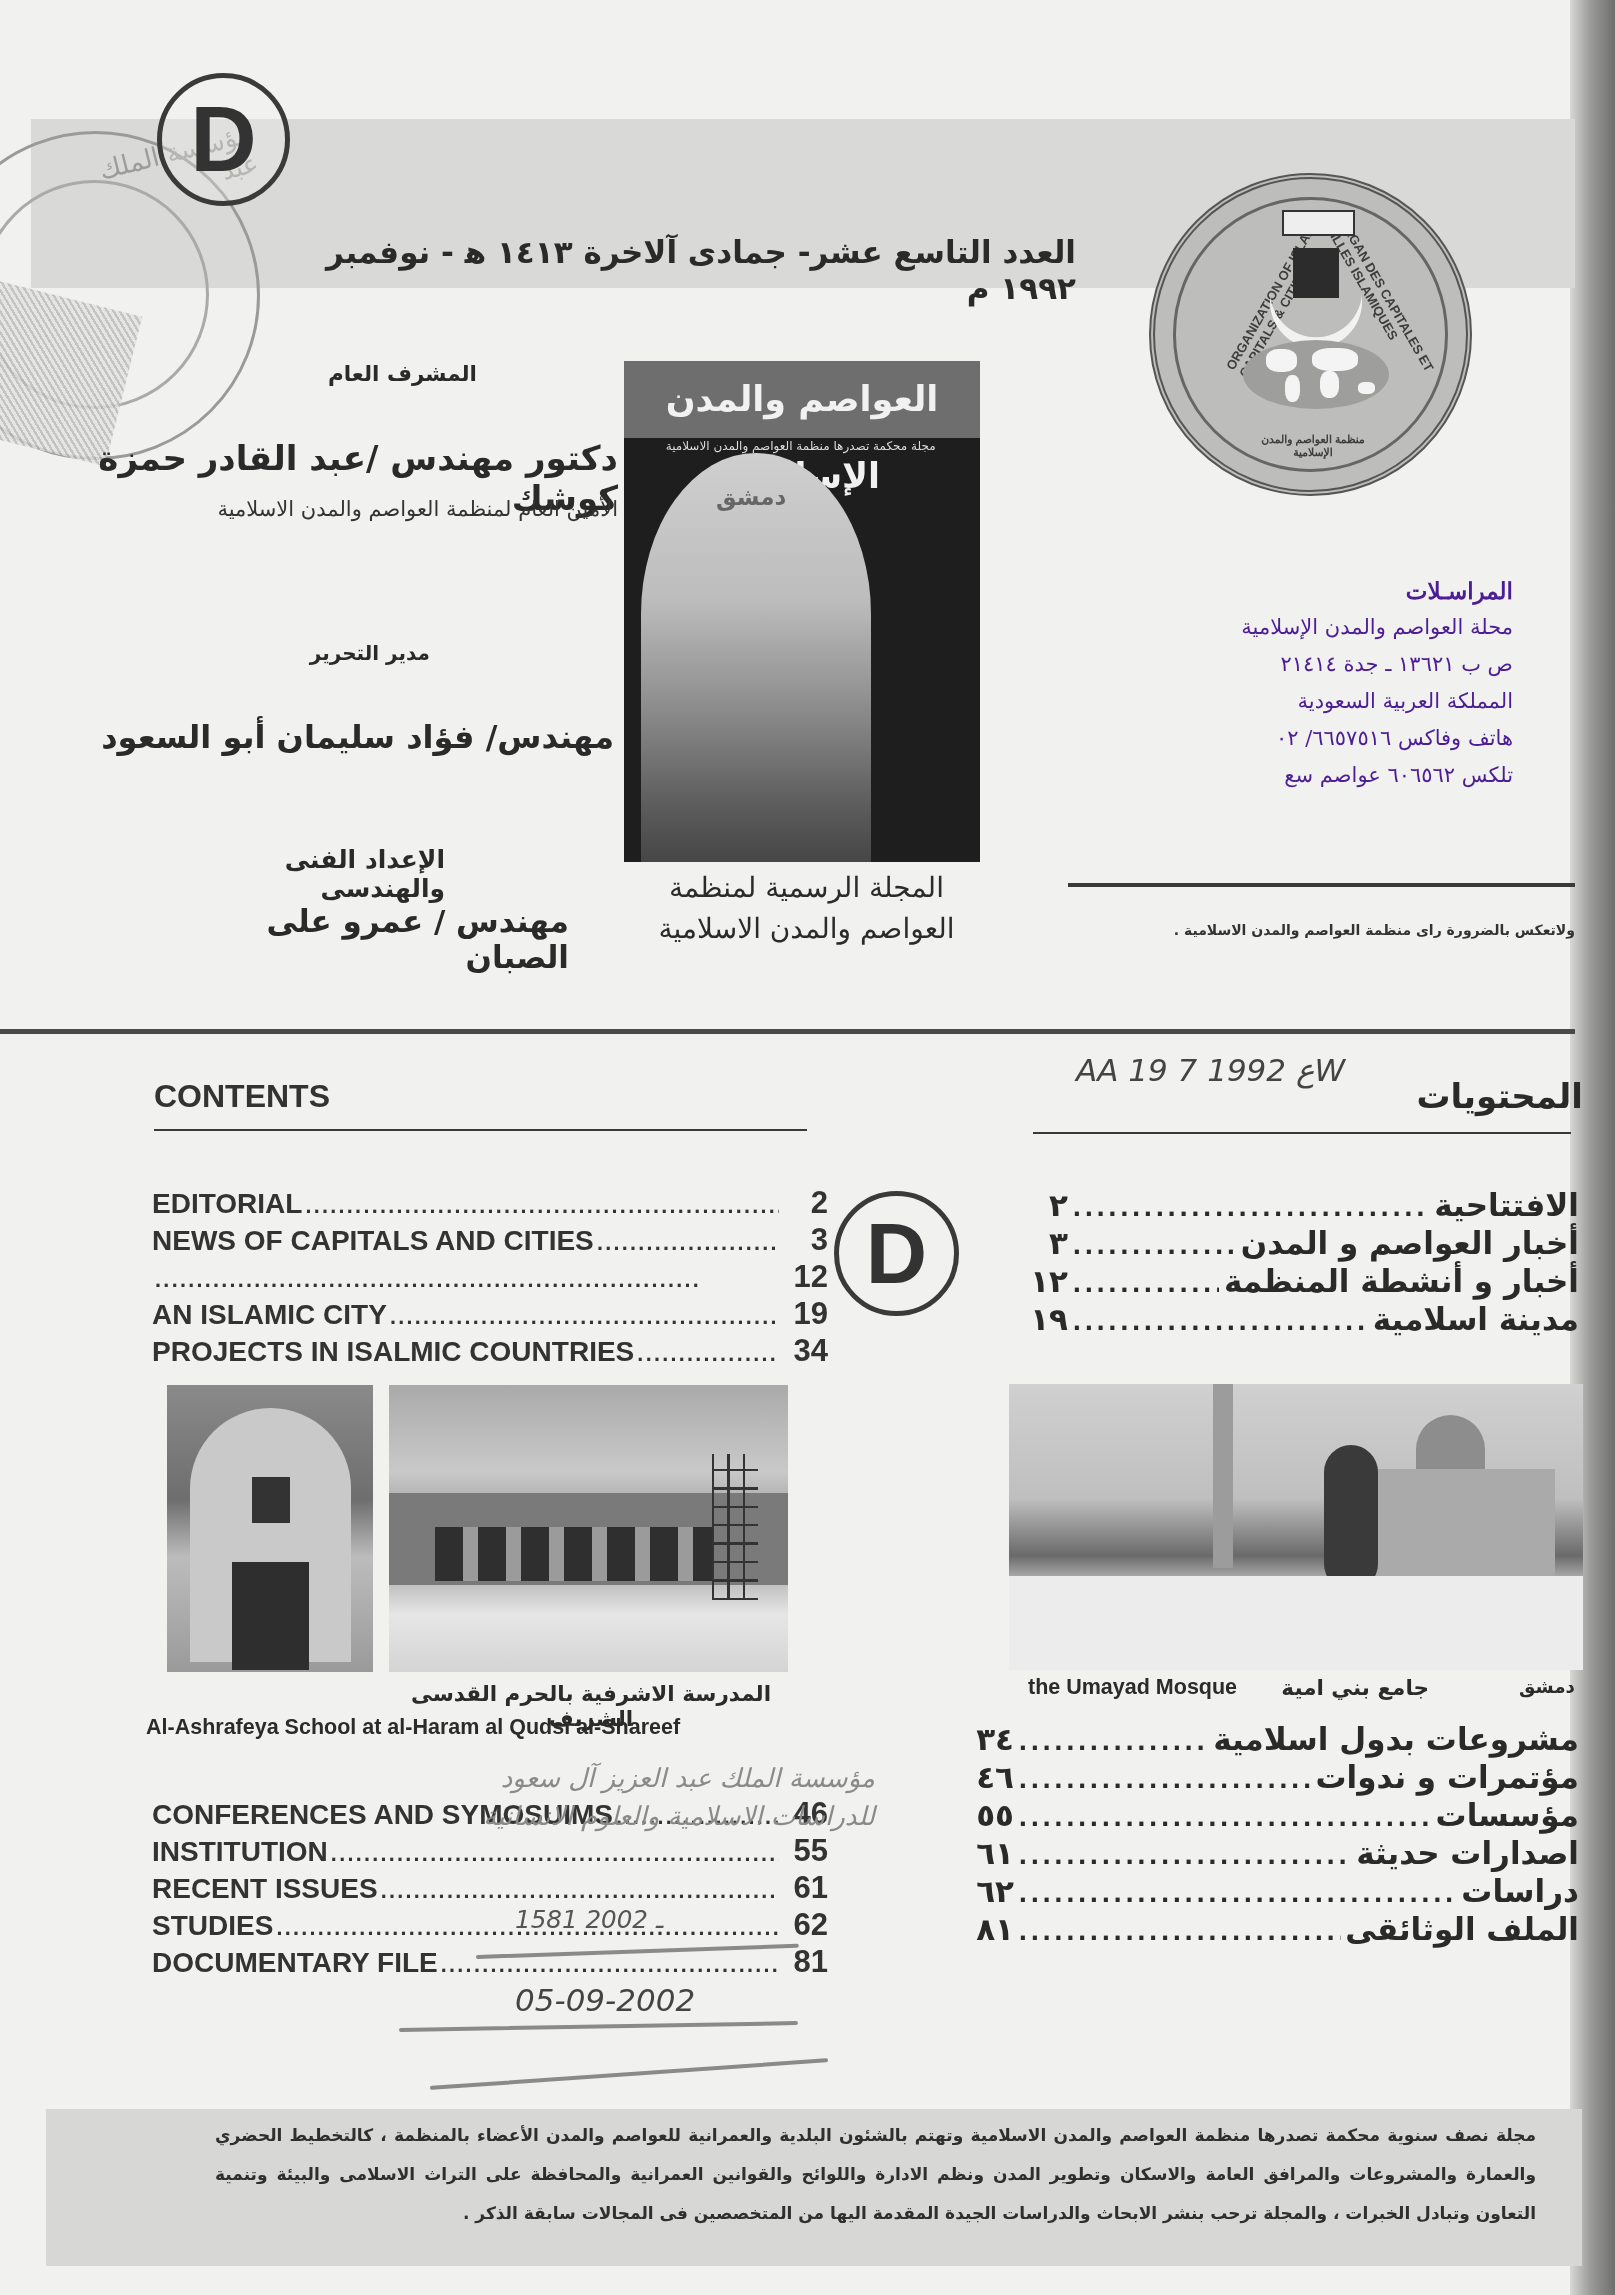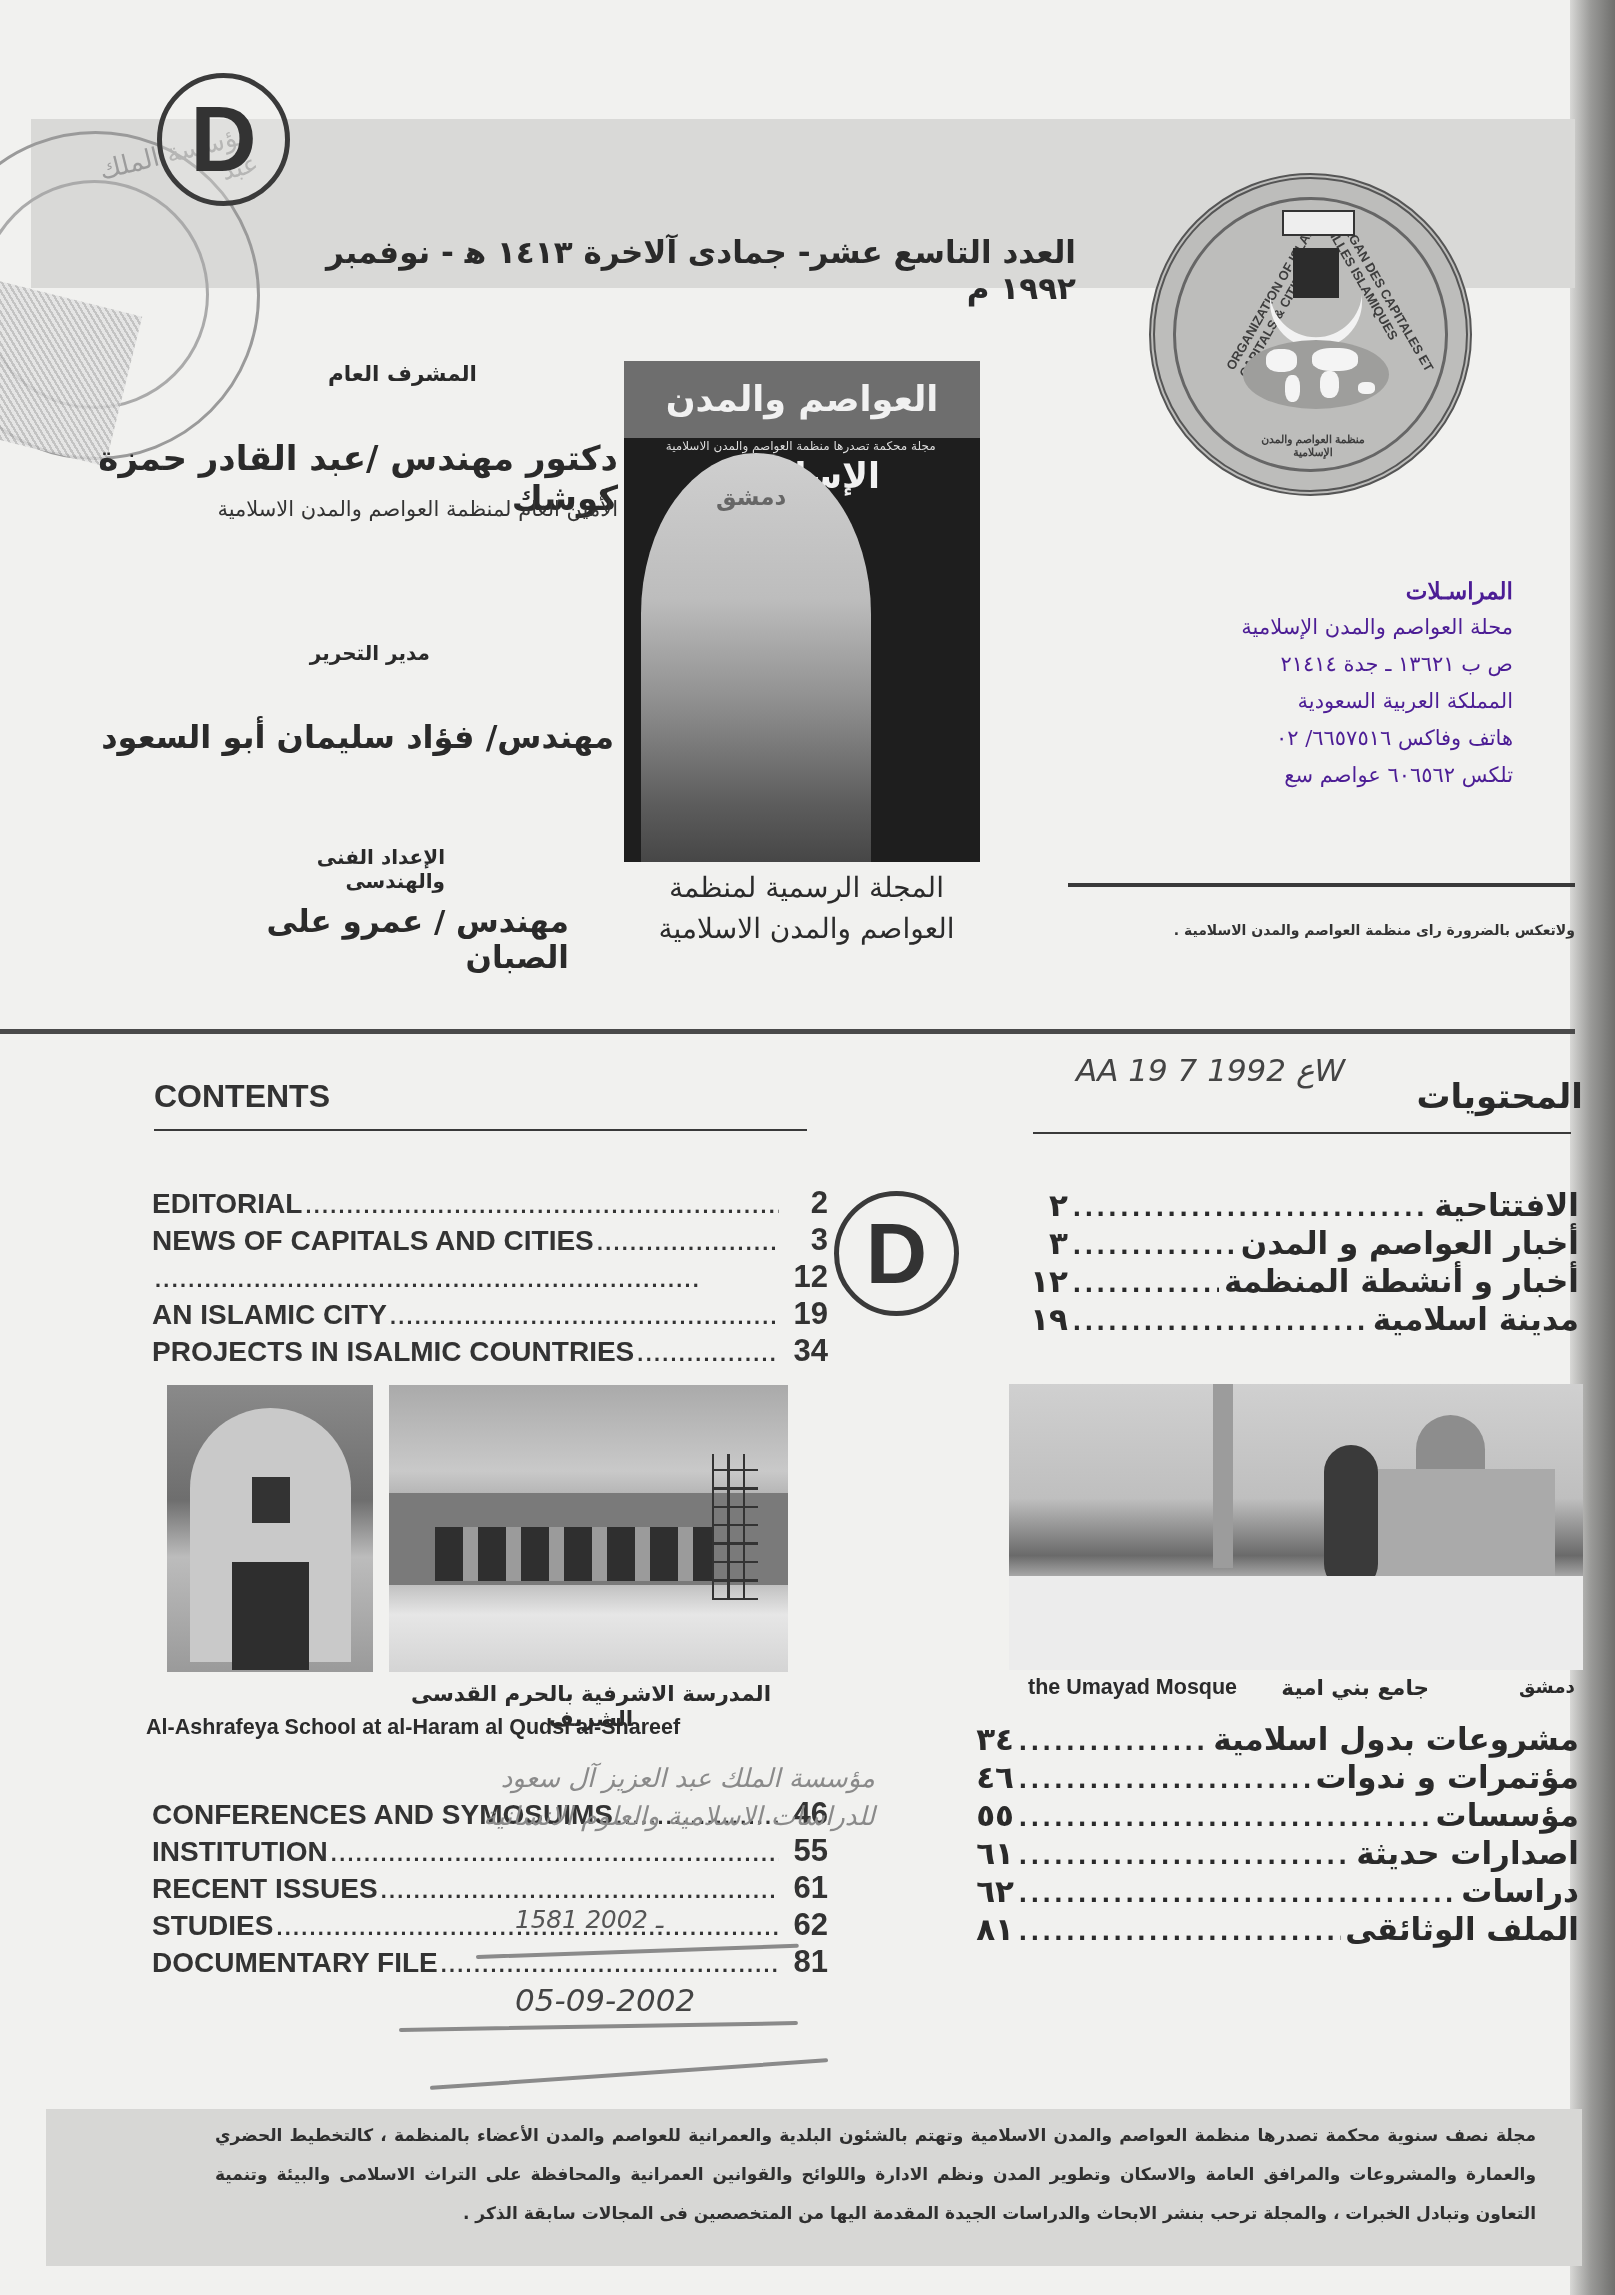--- a/index.html
+++ b/index.html
@@ -183,21 +183,21 @@
   </div>
 </div>
 
 <div class="lbl rtl" style="left:323px;top:361px;width:154px;font-size:21.5px;">المشرف العام</div>
 <div class="lbl rtl" style="left:46px;top:438px;width:572px;font-size:34px;">دكتور مهندس /عبد القادر حمزة كوشك</div>
 <div class="rtl" style="position:absolute;left:92px;top:497px;width:526px;font-family:'DejaVu Serif',serif;font-size:21px;text-align:right;color:#333;">الأمين العام لمنظمة العواصم والمدن الاسلامية</div>
 
 <div class="lbl rtl" style="left:246px;top:641px;width:184px;font-size:20px;">مدير التحرير</div>
 <div class="lbl rtl" style="left:92px;top:718px;width:522px;font-size:32px;">مهندس/ فؤاد سليمان أبو السعود</div>
 
-<div class="lbl rtl" style="left:230px;top:845px;width:215px;font-size:20px;">الإعداد الفنى والهندسى</div>
+<div class="lbl rtl" style="left:230px;top:845px;width:215px;font-size:25px;">الإعداد الفنى والهندسى</div>
 <div class="lbl rtl" style="left:154px;top:903px;width:415px;font-size:31px;">مهندس / عمرو على الصبان</div>
 
 <div class="cover">
   <div class="title-band rtl">العواصم والمدن الإسلامية</div>
   <div class="subline rtl">مجلة محكمة تصدرها منظمة العواصم والمدن الاسلامية</div>
   <div class="arch"></div>
   <div class="city-name rtl">دمشق</div>
 </div>
 <div class="under-cover rtl">
   <div>المجلة الرسمية لمنظمة</div>

